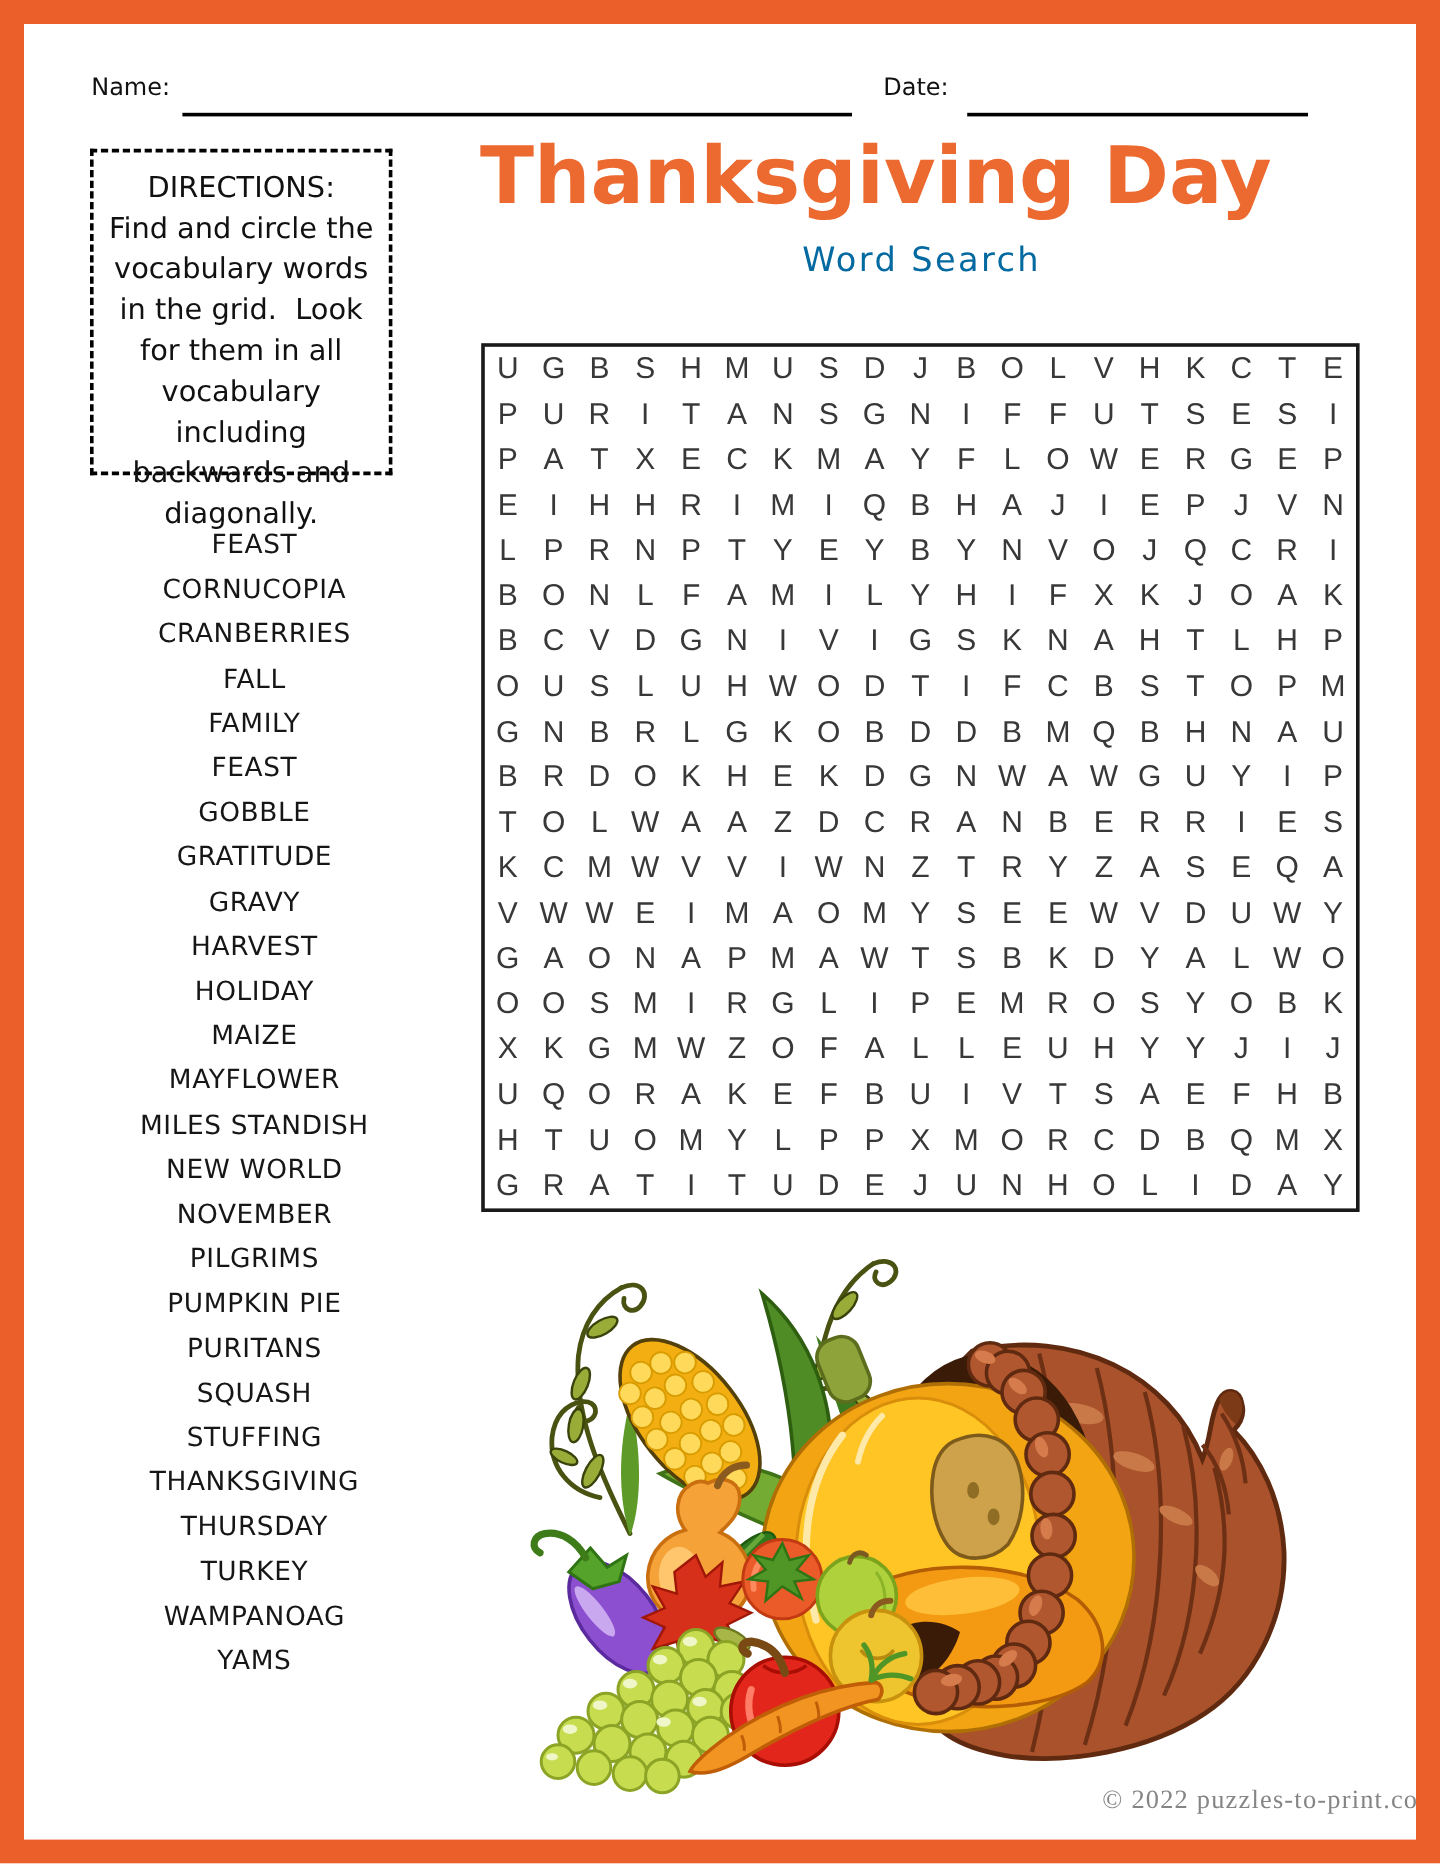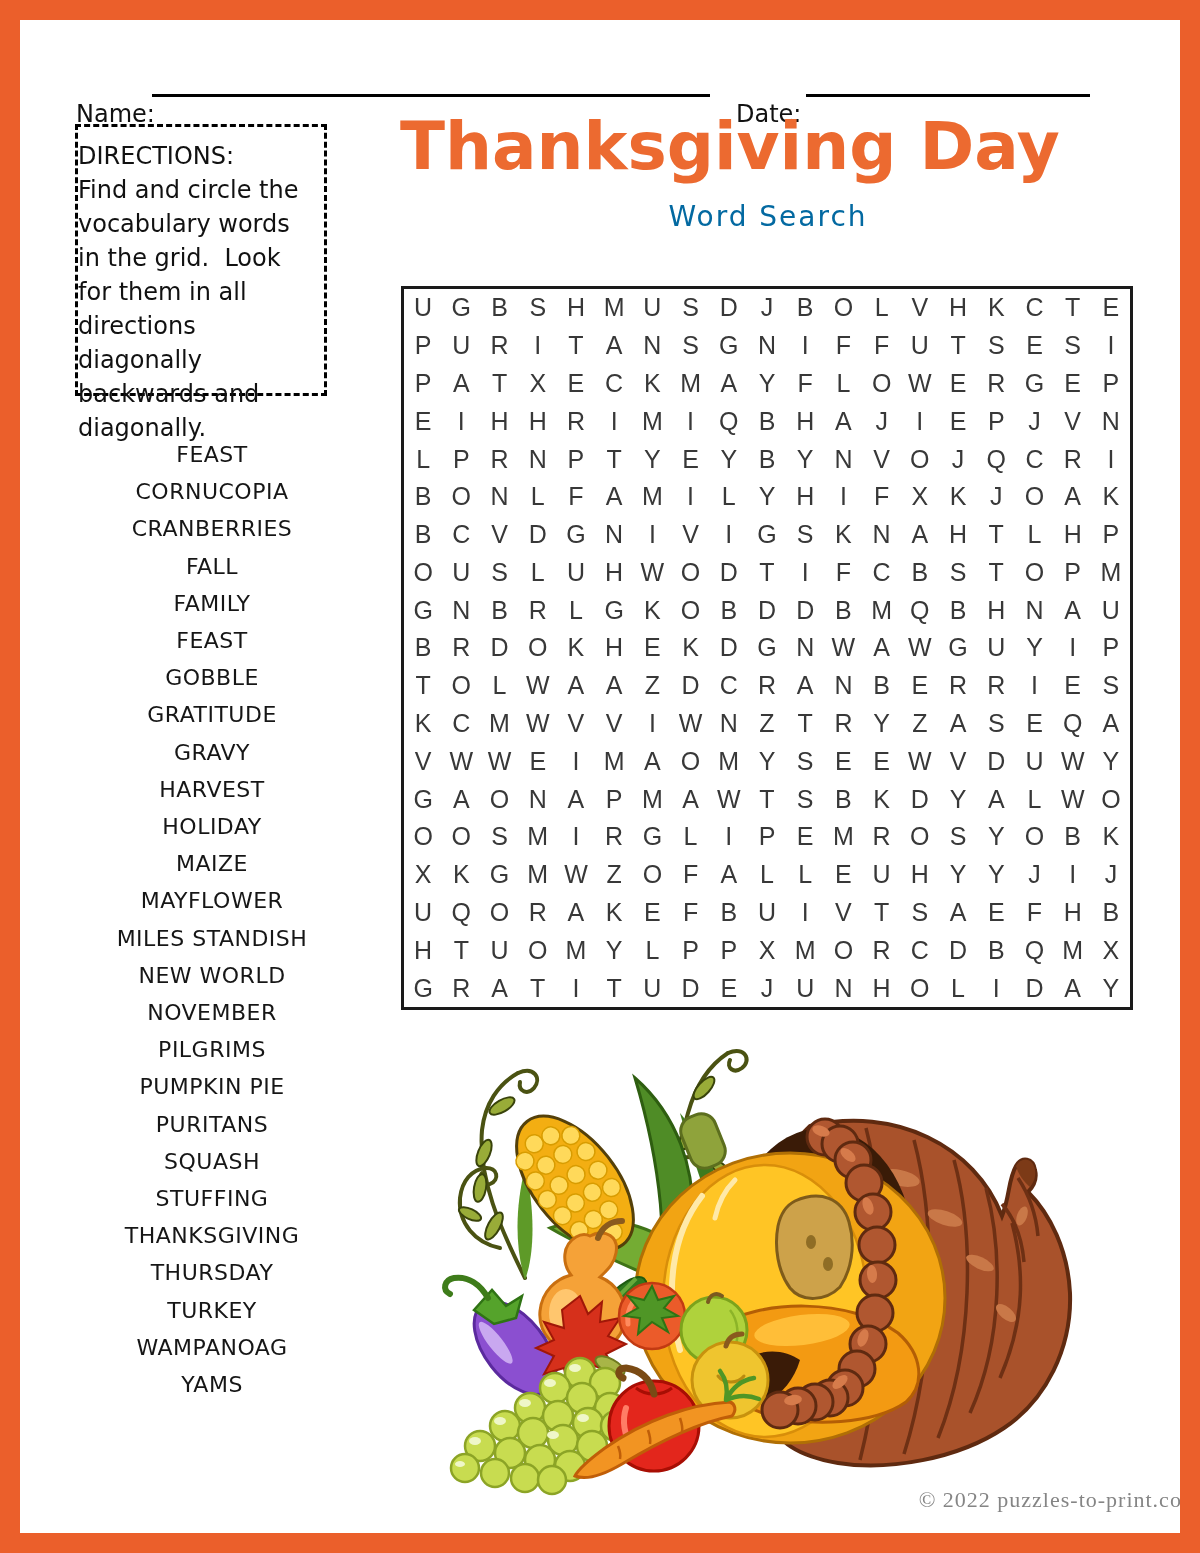--- a/index.html
+++ b/index.html
@@ -4,31 +4,31 @@
 <style>
   html,body{margin:0;padding:0;}
   body{
     width:1200px;height:1553px;position:relative;background:#ffffff;
     font-family:"DejaVu Sans",sans-serif;overflow:hidden;
   }
   .page-border{
     position:absolute;inset:0;border:20px solid #EB5F2B;box-sizing:border-box;
     pointer-events:none;z-index:50;
   }
-  .hdr-label{position:absolute;font-size:24px;color:#111;margin-top:40px;}
+  .hdr-label{position:absolute;font-size:20px;color:#111;}
   .write-line{position:absolute;border-bottom:3px solid #000;height:34px;}
   #name-label{left:76px;top:60px;}
   #name-line{left:152px;top:60px;width:558px;}
   #date-label{left:736px;top:60px;}
   #date-line{left:806px;top:60px;width:284px;}
 
   .directions-box{
     position:absolute;left:75px;top:124px;width:252px;height:272px;
     border:3px dashed #000;box-sizing:border-box;
-    text-align:left;color:#111;padding-top:12px;
+    text-align:center;color:#111;padding-top:12px;
   }
   .directions-heading{font-size:24px;line-height:34px;}
   .directions-body{font-size:24px;line-height:34px;white-space:pre-wrap;}
 
   .title-main{
     position:absolute;left:400px;top:108px;width:736px;
     font-size:66px;font-weight:bold;color:#EC6A30;letter-spacing:0px;
   }
   .title-sub{
     position:absolute;left:400px;top:200px;width:736px;text-align:center;
@@ -66,21 +66,21 @@
 <div class="write-line" id="name-line"></div>
 <div class="hdr-label" id="date-label">Date:</div>
 <div class="write-line" id="date-line"></div>
 
 <div class="directions-box">
   <div class="directions-heading">DIRECTIONS:</div>
   <div class="directions-body">Find and circle the
 vocabulary words
 in the grid.  Look
 for them in all
-directions diagonally
+vocabulary including
 backwards and
 diagonally.</div>
 </div>
 
 <div class="title-main">Thanksgiving Day</div>
 <div class="title-sub">Word Search</div>
 
 <div class="ws-grid">
     <div class="grid-cell">U</div>
     <div class="grid-cell">G</div>

